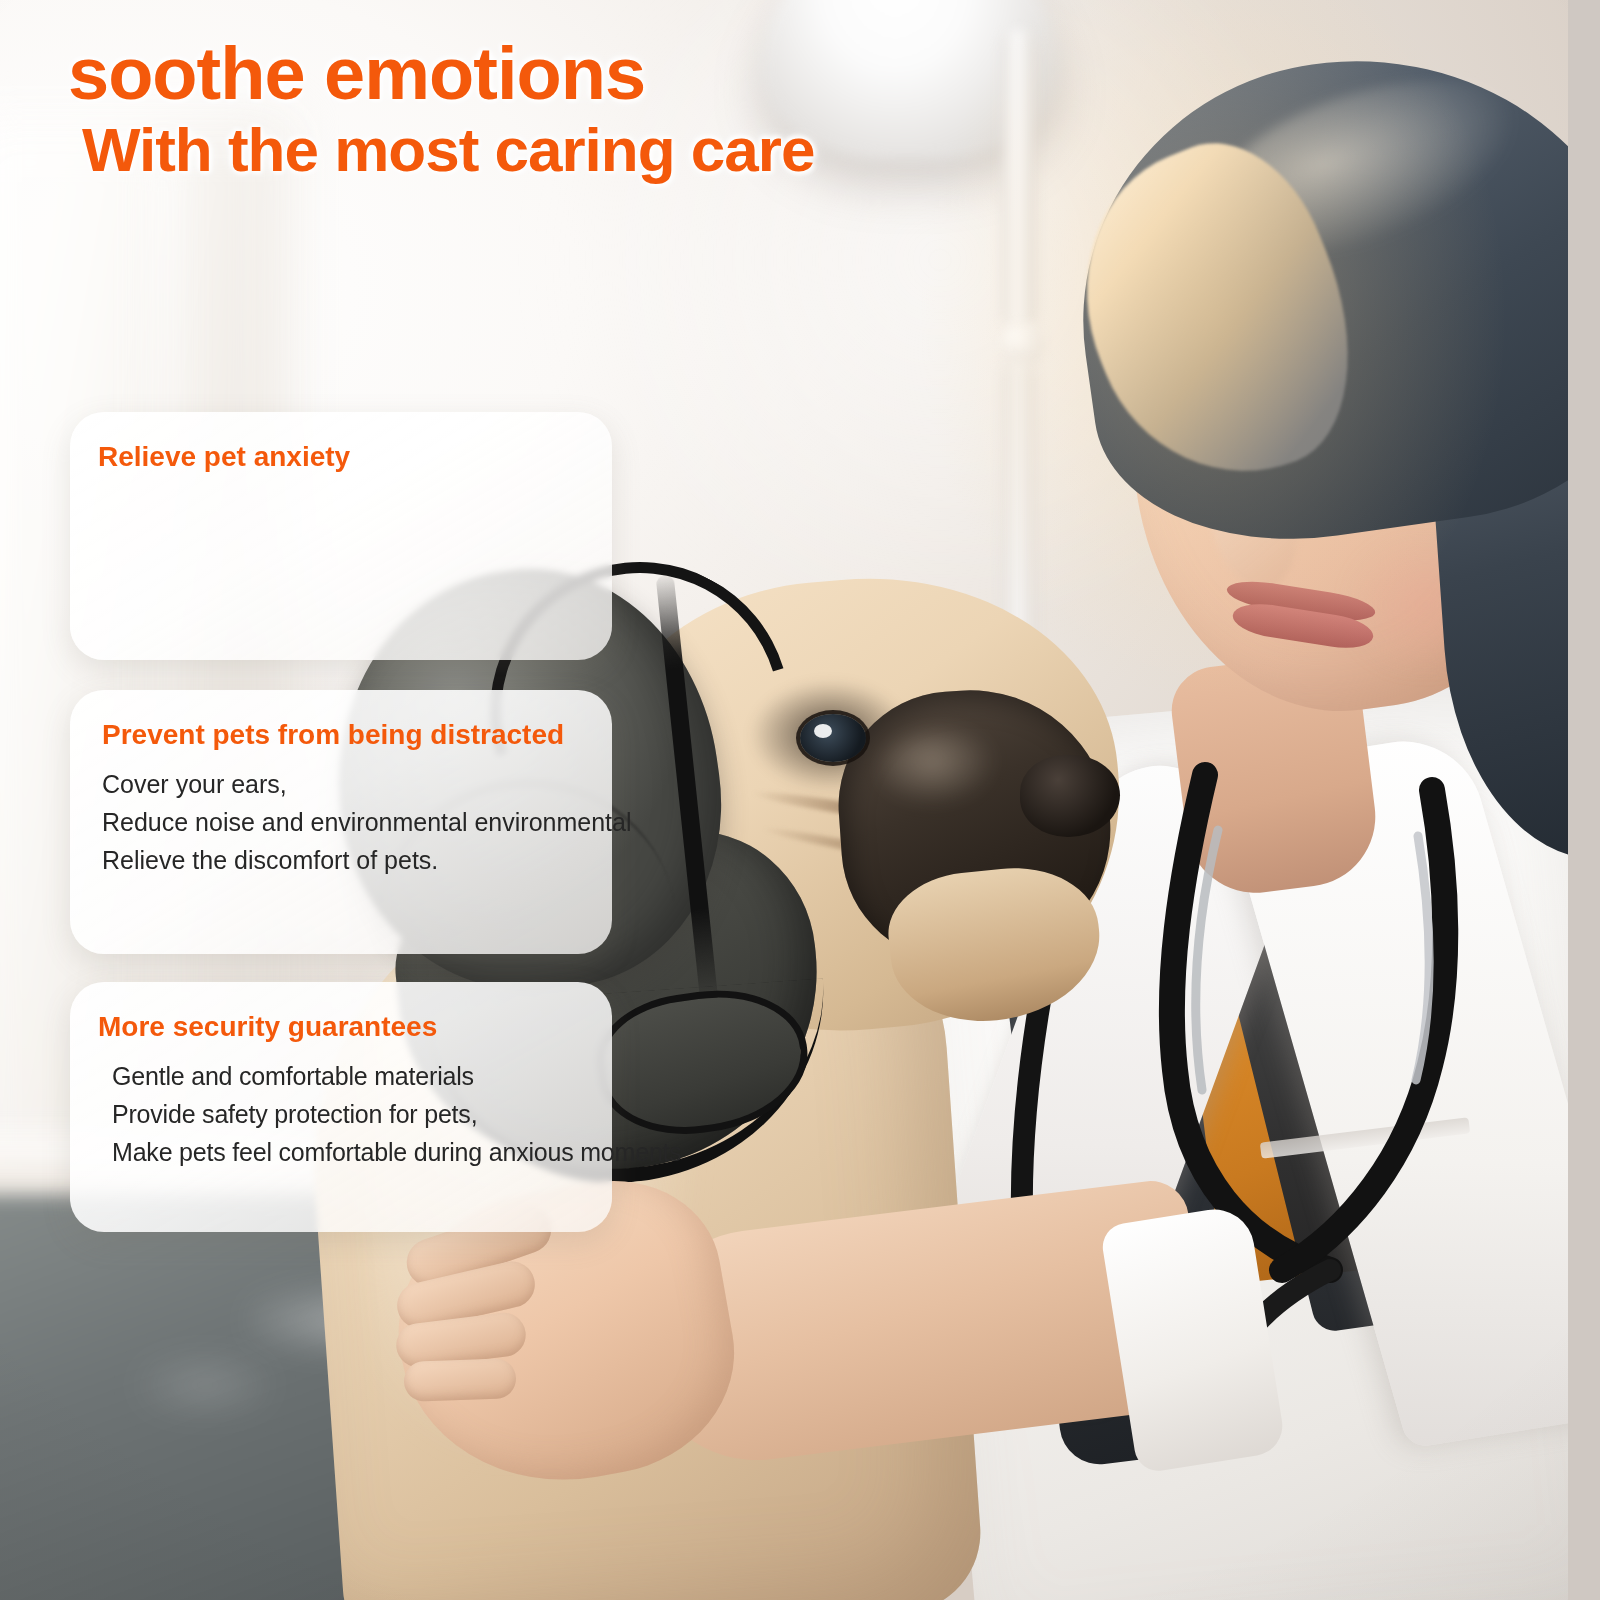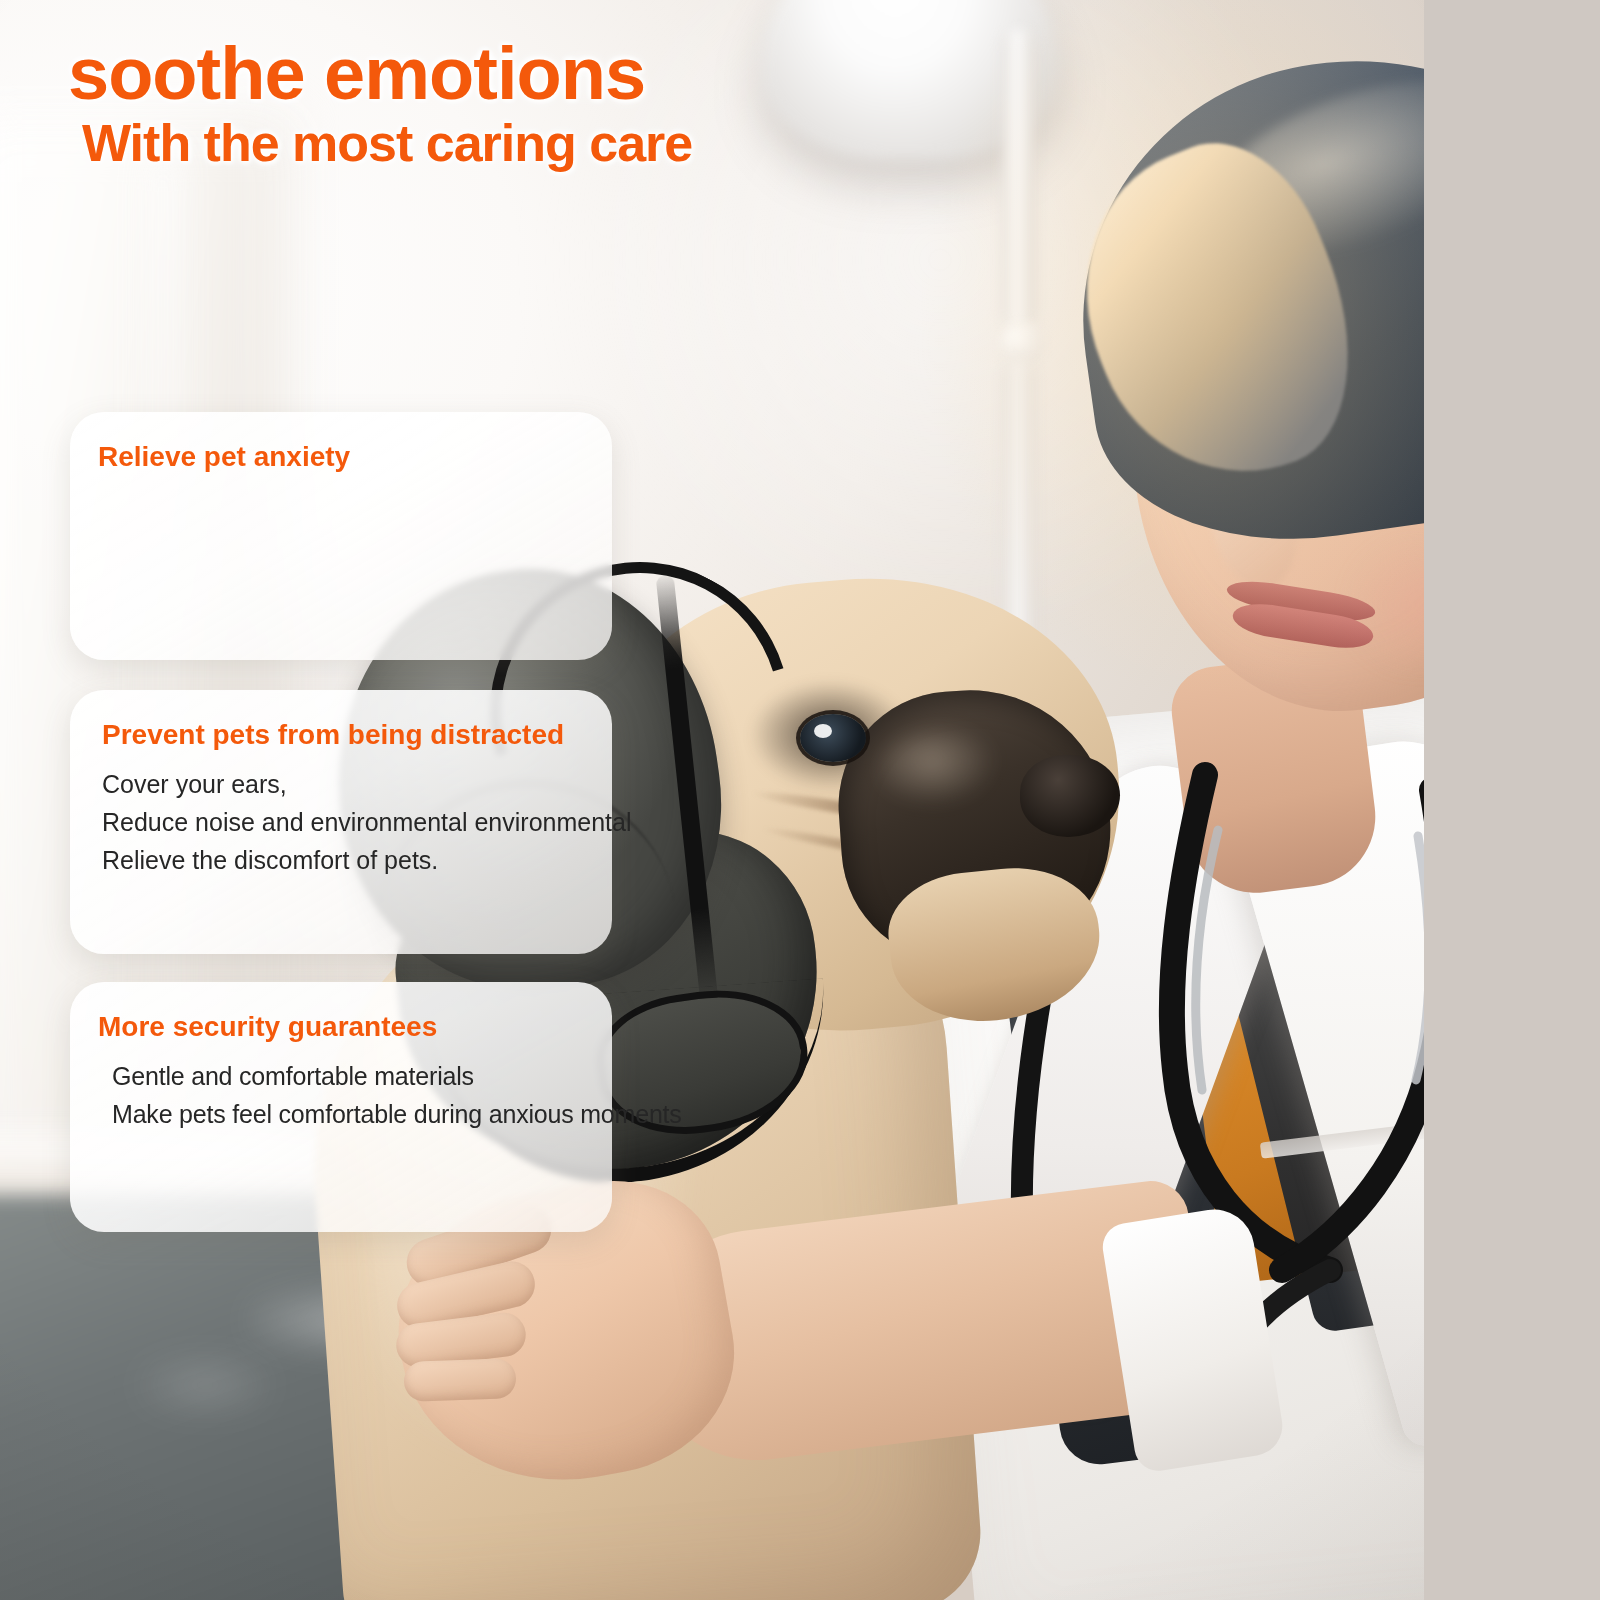--- a/index.html
+++ b/index.html
@@ -5,21 +5,21 @@
 <style>
   * { margin:0; padding:0; box-sizing:border-box; }
   html,body { width:1600px; height:1600px; overflow:hidden; }
   body {
     font-family:"Liberation Sans","DejaVu Sans",sans-serif;
     background:#cfc8c2;
   }
 
   .poster{
     position:relative;
-    width:1424px; height:1600px;
+    width:1568px; height:1600px;
     overflow:hidden;
     background:#d6cec7;
   }
 
   
   .scene{ position:absolute; inset:0; overflow:hidden; }
 
   
   .wall{
     position:absolute; inset:0;
@@ -405,21 +405,21 @@
     font-weight:700;
     letter-spacing:-1px;
     white-space:nowrap;
     text-shadow:
       0 0 3px #fff, 0 0 6px #fff, 0 0 9px #fff,
       2px 2px 5px rgba(255,255,255,.95),
       -2px -2px 5px rgba(255,255,255,.95),
       0 0 16px rgba(255,255,255,.8);
   }
   .headline .l1{ font-size:74px; line-height:1.02; }
-  .headline .l2{ font-size:52px; line-height:1.26; padding-left:14px; }
+  .headline .l2{ font-size:62px; line-height:1.26; padding-left:14px; }
 
   
   .cards{ position:absolute; left:0; top:0; width:1600px; height:1600px; z-index:35; }
 
   .card{
     position:absolute; left:70px; width:542px;
     background:linear-gradient(150deg,
         rgba(255,255,255,.93) 0%,
         rgba(255,255,255,.88) 45%,
         rgba(250,248,246,.78) 100%);
@@ -566,18 +566,19 @@
     <div class="card card2">
       <div class="card-title">Prevent pets from being distracted</div>
       <div class="card-line">Cover your ears,</div>
       <div class="card-line">Reduce noise and environmental environmental</div>
       <div class="card-line">Relieve the discomfort of pets.</div>
     </div>
 
     <div class="card card3">
       <div class="card-title">More security guarantees</div>
       <div class="card-line">Gentle and comfortable materials</div>
+      <div class="card-line">Provide safety protection for pets,</div>
       <div class="card-line">Make pets feel comfortable during anxious moments</div>
     </div>
 
   </div>
 
 </div>
 
 </body></html>

